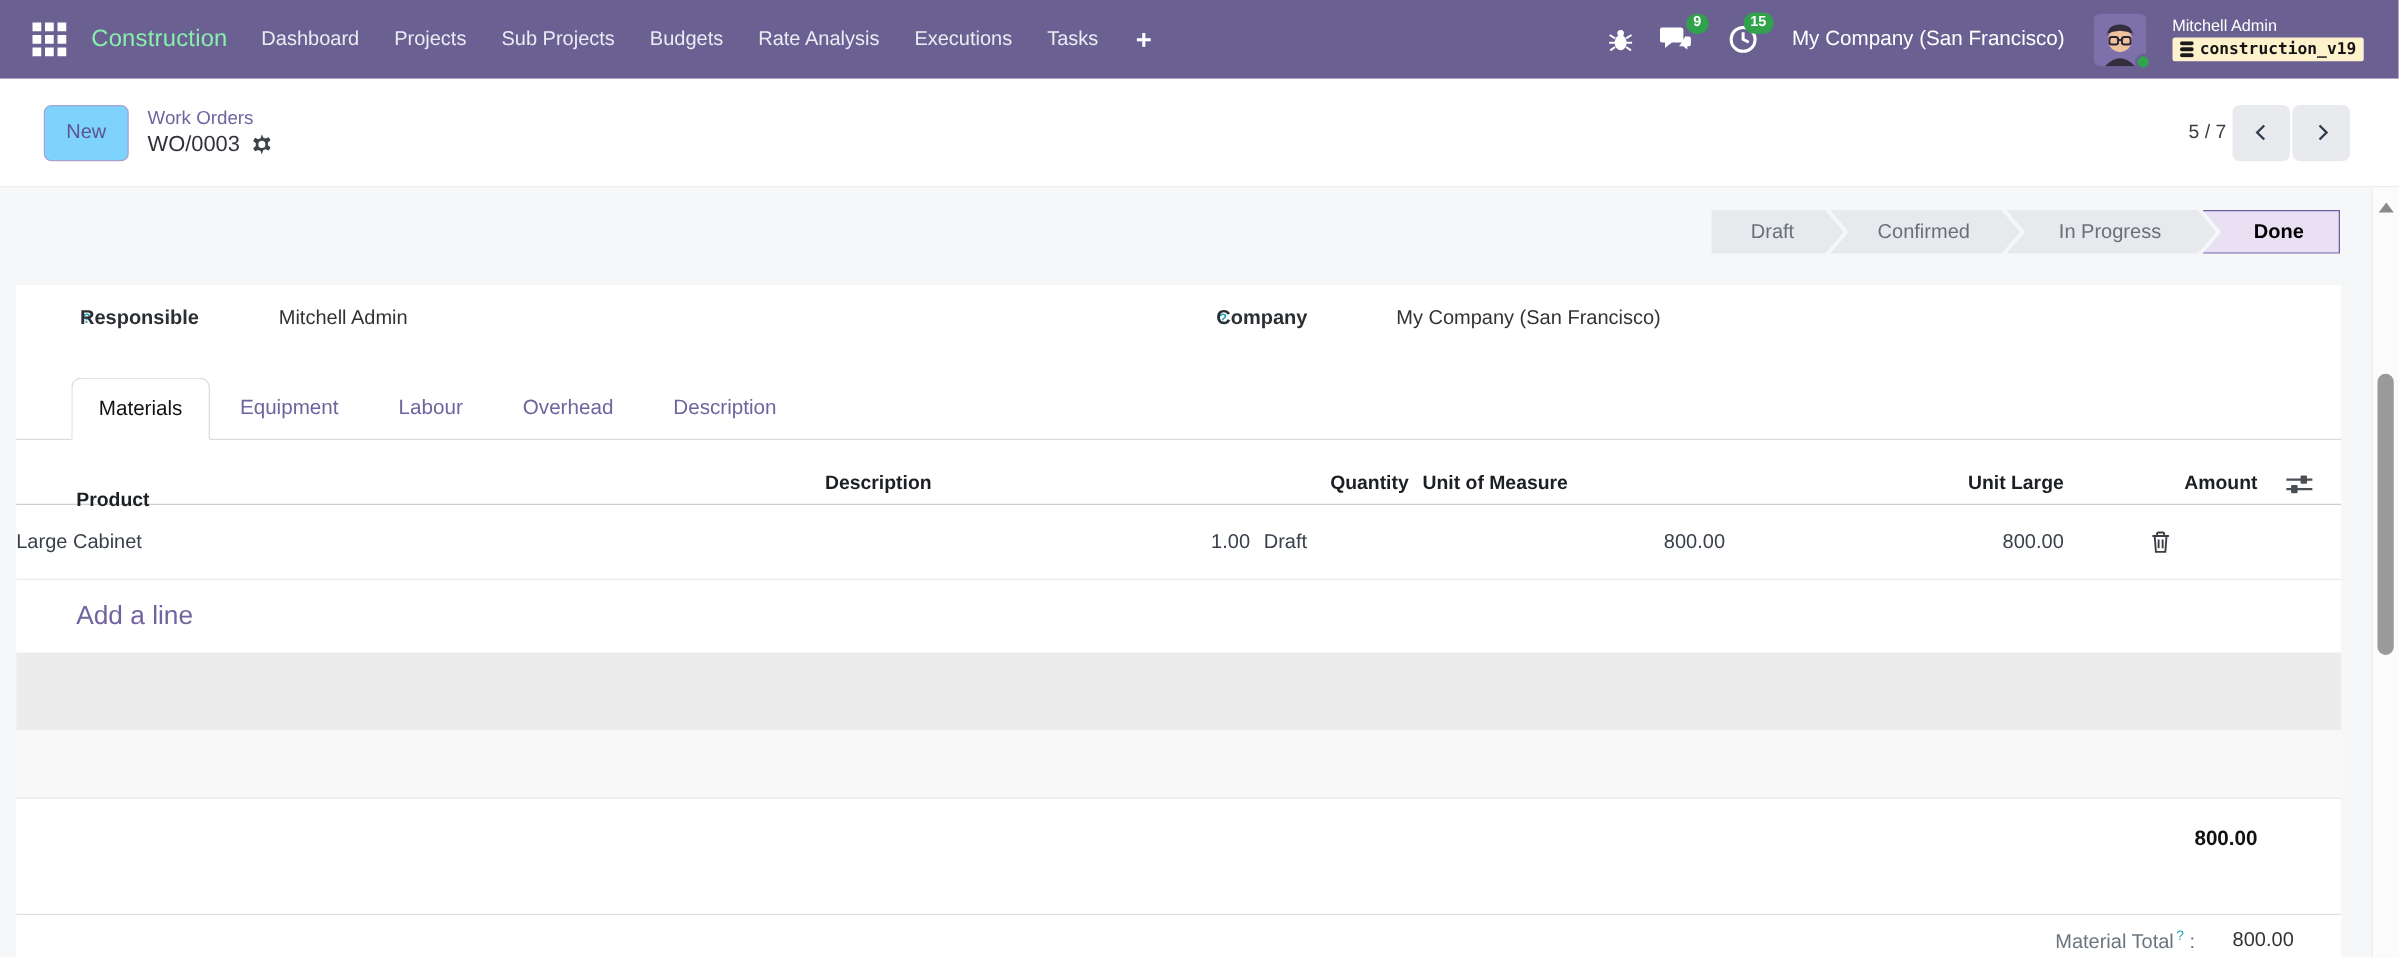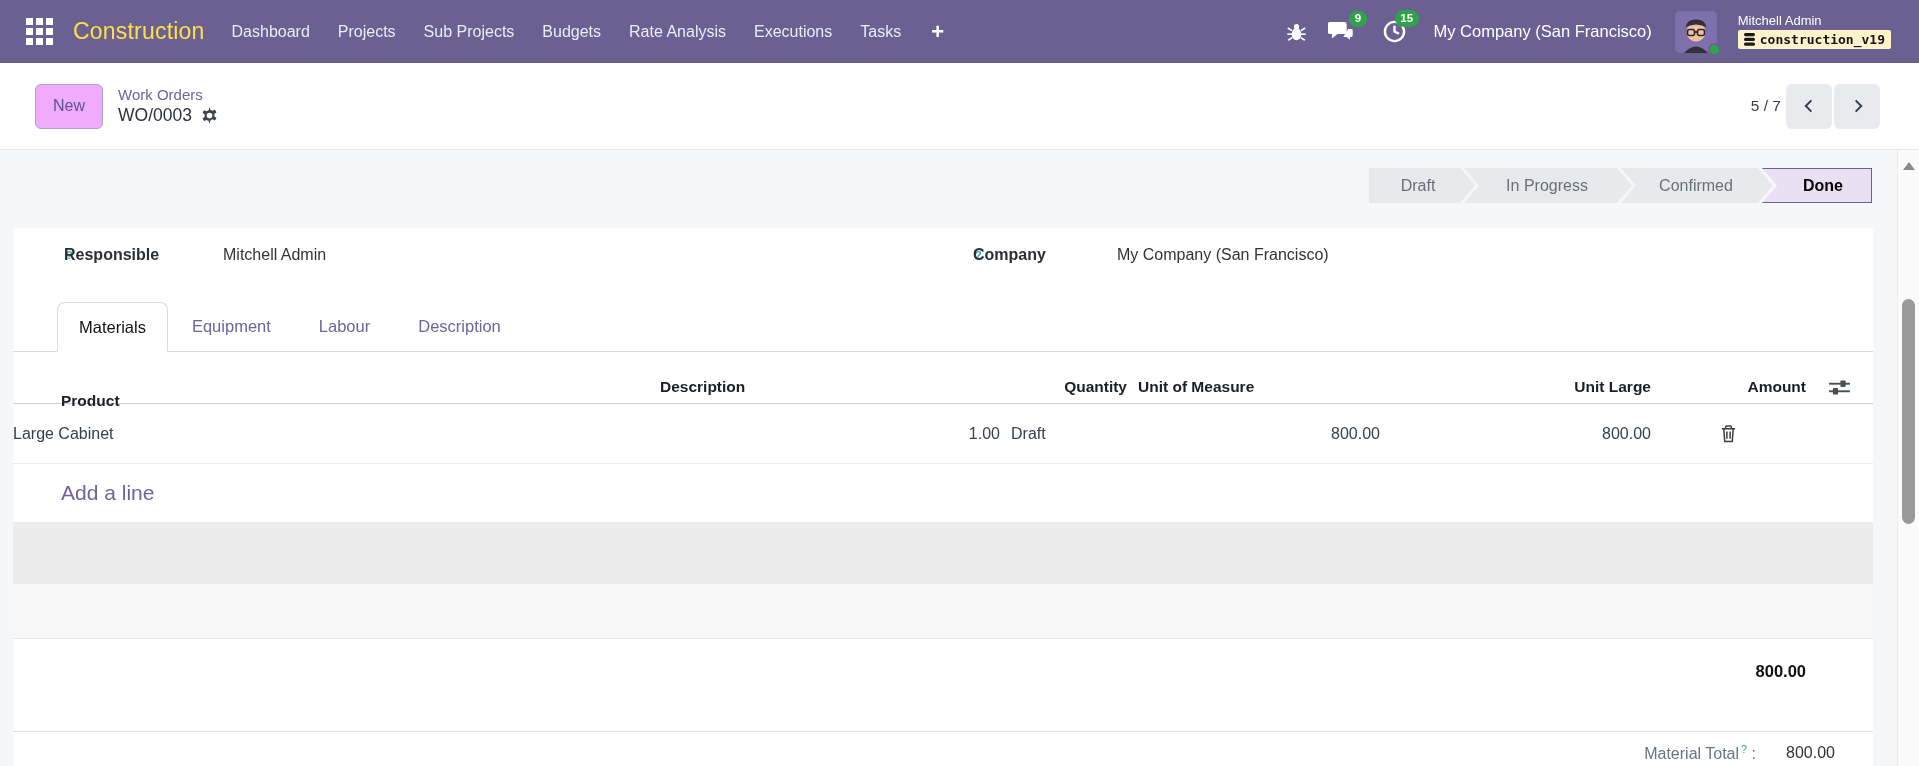--- a/index.html
+++ b/index.html
@@ -5,42 +5,42 @@
   * { margin:0; padding:0; box-sizing:border-box; }
   html,body { width:1919px; height:766px; overflow:hidden; background:#fff;
               font-family:"Liberation Sans", sans-serif; color:#333; }
 
   
   .nav { display:flex; align-items:center; height:63px; background:var(--nav-bg,#6b6092);
          padding:0 28px 0 26px; }
   .apps-grid { display:grid; grid-template-columns:repeat(3,7px); grid-template-rows:repeat(3,7px);
                gap:3px; cursor:pointer; }
   .apps-grid span { background:#fff; }
-  .brand { margin-left:20px; color:#fde047; font-size:23px; font-weight:500; letter-spacing:.2px; cursor:pointer; }
+  .brand { margin-left:20px; color:#86efac; font-size:19px; font-weight:500; letter-spacing:.2px; cursor:pointer; }
   .menu { display:flex; align-items:center; margin-left:27px; gap:28px; }
   .menu-item { color:#ecebf4; font-size:16px; cursor:pointer; white-space:nowrap; }
   .plus { color:#fff; font-size:22px; font-weight:700; line-height:1; cursor:pointer; margin-left:2px; }
   .nav-right { margin-left:auto; display:flex; align-items:center; gap:21px; }
   .icon-wrap { position:relative; display:flex; align-items:center; cursor:pointer; }
   .badge { position:absolute; top:-9px; right:-12px; background:var(--badge-green,#31a24c); color:#fff;
            font-size:11.5px; font-weight:700; border-radius:10px; padding:2.5px 5.5px; line-height:1; }
   .nav-company { color:#fff; font-size:16.5px; margin:0 2px 0 6px; cursor:pointer; white-space:nowrap; }
   .avatar-wrap { position:relative; width:42px; height:42px; cursor:pointer; }
   .status-dot { position:absolute; right:-4px; bottom:-3px; width:13px; height:13px; border-radius:50%;
                 background:#2ea44f; border:2px solid var(--nav-bg,#6b6092); }
   .user-block { display:flex; flex-direction:column; align-items:flex-start; gap:3px; cursor:pointer; }
   .user-name { color:#fff; font-size:13px; line-height:1; }
   .db-badge { display:flex; align-items:center; gap:5px; background:var(--db-badge-bg,#fdf2cc);
               color:#141414; font-family:"DejaVu Sans Mono", monospace; font-size:13px; font-weight:700;
               padding:3px 6px; border-radius:2px; line-height:1; }
 
   
   .cpanel { display:flex; align-items:center; height:87px; background:#fff; padding-left:35px;
             border-bottom:1px solid #e7e8ea; }
-  .new-btn { height:45px; padding:0 17px; background:#f0abfc; border:1px solid #aaa1cc; border-radius:6px;
+  .new-btn { height:45px; padding:0 17px; background:#7dd3fc; border:1px solid #aaa1cc; border-radius:6px;
              color:#5f5390; font-size:16px; font-family:inherit; cursor:pointer; }
   .bc-col { margin-left:15px; display:flex; flex-direction:column; justify-content:space-between; gap:2px; }
   .bc-parent { color:var(--link-purple,#71639e); font-size:15px; cursor:pointer; }
   .bc-current { display:flex; align-items:center; gap:9px; font-size:17.5px; color:#2e3238; }
   .pager { margin-left:auto; margin-right:39px; display:flex; align-items:center; gap:5px; }
   .pager-count { font-size:15.5px; color:#3a3f44; }
   .pager-btns { display:flex; gap:2px; }
   .pg-btn { width:46px; height:45px; background:#e8eaed; border:none; border-radius:6px;
             display:flex; align-items:center; justify-content:center; cursor:pointer; }
 
@@ -210,38 +210,39 @@
           </svg>
       </button>
     </div>
   </div>
 </div>
 
 <div class="content">
 
   <div class="statusbar">
     <div class="step step-first">Draft</div>
+    <div class="step step-mid step-c">Confirmed</div>
     <div class="step step-mid step-p">In Progress</div>
-    <div class="step step-mid step-c">Confirmed</div>
     <div class="step step-last">Done</div>
   </div>
 
   <div class="sheet">
 
     <div class="fields">
       <span class="f-label" style="left:51px"><span>Responsible</span><sup class="help">?</sup></span>
       <span class="f-value" style="left:210px">Mitchell Admin</span>
       <span class="f-label" style="left:960px"><span>Company</span><sup class="help">?</sup></span>
       <span class="f-value" style="left:1104px">My Company (San Francisco)</span>
     </div>
 
     <div class="tabs">
       <a class="tab active">Materials</a>
       <a class="tab">Equipment</a>
       <a class="tab">Labour</a>
+      <a class="tab">Overhead</a>
       <a class="tab">Description</a>
     </div>
 
     <div class="list">
       <div class="lgrid lhead">
         <div class="c-prod">Product</div>
         <div>Description</div>
         <div class="r">Quantity</div>
         <div class="c-uom">Unit of Measure</div>
         <div class="r">Unit Large</div>

